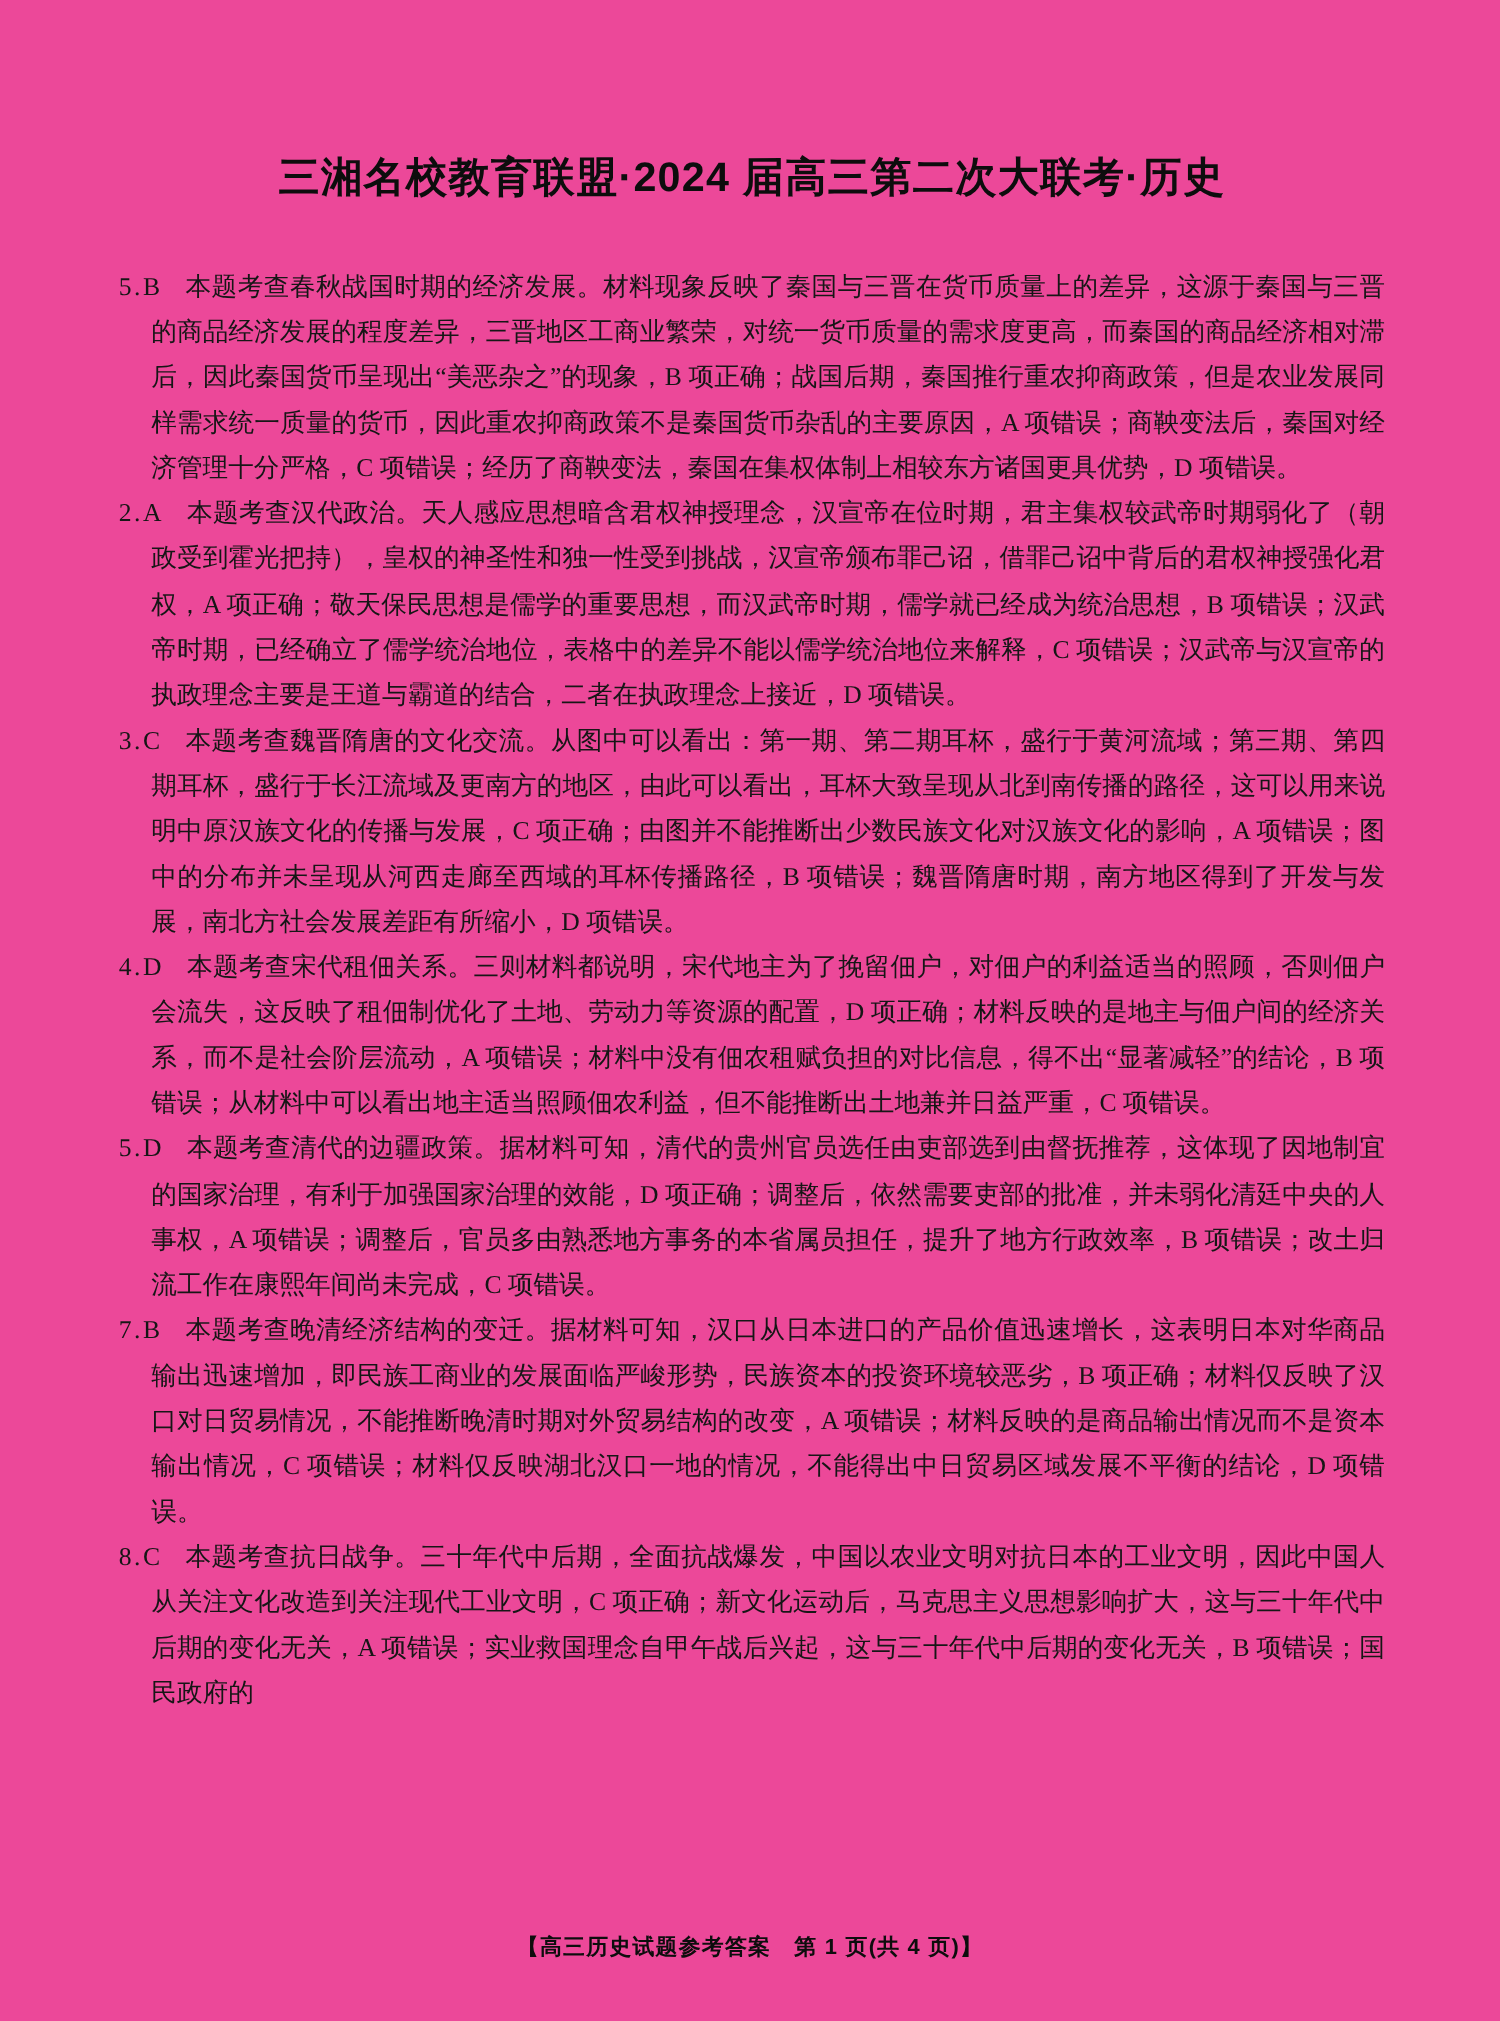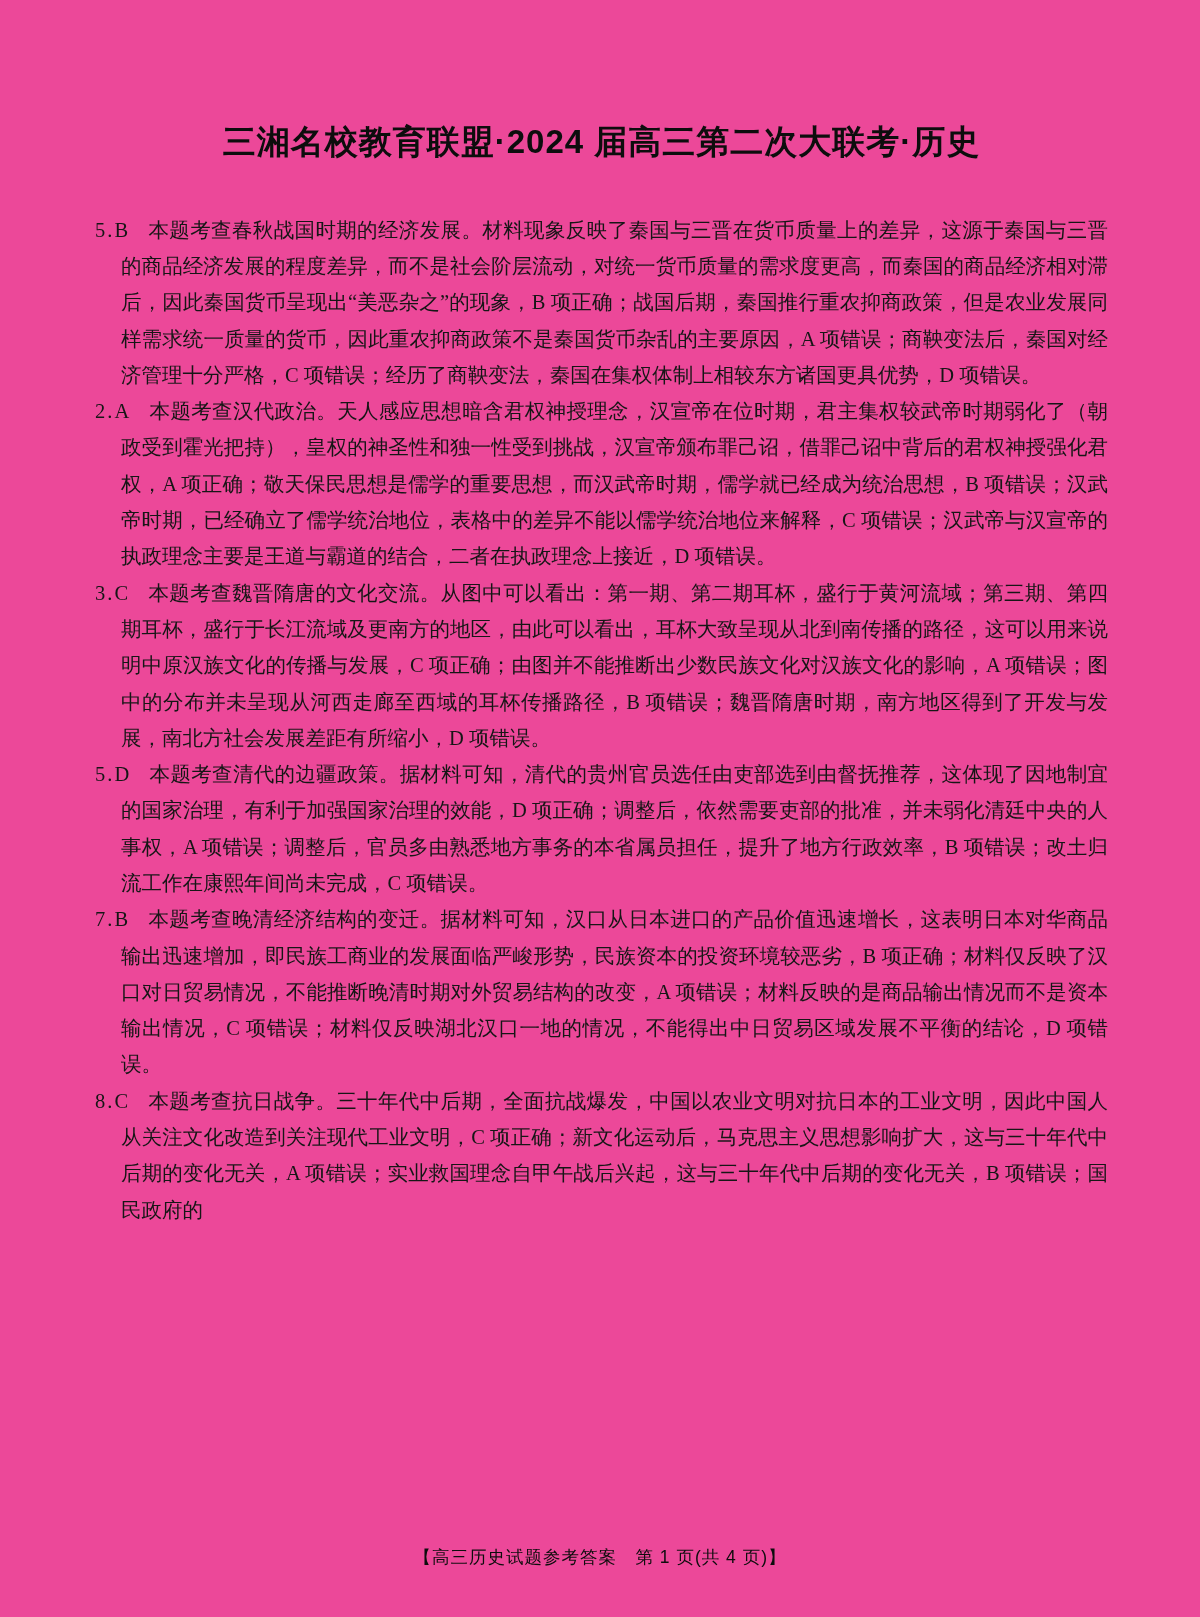--- a/index.html
+++ b/index.html
@@ -58,49 +58,52 @@
     padding-right: 18px;
     white-space: nowrap;
   }
   .page-footer {
     position: absolute;
     left: 0;
     right: 0;
     bottom: 48px;
     text-align: center;
     font-family: "Liberation Sans", "DejaVu Sans", sans-serif;
-    font-weight: 400;
+    font-weight: 700;
     font-size: 17.5px;
     color: #0d0d0d;
     letter-spacing: 1px;
   }
 </style>
 </head>
 <body>
 
 <div class="page">
 
   <header class="doc-header">
     <h1 class="doc-title">三湘名校教育联盟·2024 届高三第二次大联考·历史</h1>
   </header>
 
   <main class="answers">
 
     <div class="answer-item">
-      <span class="answer-label">5.B</span><span>本题考查春秋战国时期的经济发展。材料现象反映了秦国与三晋在货币质量上的差异，这源于秦国与三晋的商品经济发展的程度差异，而不是社会阶层流动，对统一货币质量的需求度更高，而秦国的商品经济相对滞后，因此秦国货币呈现出“美恶杂之”的现象，B 项正确；战国后期，秦国推行重农抑商政策，但是农业发展同样需求统一质量的货币，因此重农抑商政策不是秦国货币杂乱的主要原因，A 项错误；商鞅变法后，秦国对经济管理十分严格，C 项错误；经历了商鞅变法，秦国在集权体制上相较东方诸国更具优势，D 项错误。</span>
+      <span class="answer-label">5.B</span><span>本题考查春秋战国时期的经济发展。材料现象反映了秦国与三晋在货币质量上的差异，这源于秦国与三晋的商品经济发展的程度差异，三晋地区工商业繁荣，对统一货币质量的需求度更高，而秦国的商品经济相对滞后，因此秦国货币呈现出“美恶杂之”的现象，B 项正确；战国后期，秦国推行重农抑商政策，但是农业发展同样需求统一质量的货币，因此重农抑商政策不是秦国货币杂乱的主要原因，A 项错误；商鞅变法后，秦国对经济管理十分严格，C 项错误；经历了商鞅变法，秦国在集权体制上相较东方诸国更具优势，D 项错误。</span>
     </div>
 
     <div class="answer-item">
       <span class="answer-label">2.A</span><span>本题考查汉代政治。天人感应思想暗含君权神授理念，汉宣帝在位时期，君主集权较武帝时期弱化了（朝政受到霍光把持），皇权的神圣性和独一性受到挑战，汉宣帝颁布罪己诏，借罪己诏中背后的君权神授强化君权，A 项正确；敬天保民思想是儒学的重要思想，而汉武帝时期，儒学就已经成为统治思想，B 项错误；汉武帝时期，已经确立了儒学统治地位，表格中的差异不能以儒学统治地位来解释，C 项错误；汉武帝与汉宣帝的执政理念主要是王道与霸道的结合，二者在执政理念上接近，D 项错误。</span>
     </div>
 
     <div class="answer-item">
       <span class="answer-label">3.C</span><span>本题考查魏晋隋唐的文化交流。从图中可以看出：第一期、第二期耳杯，盛行于黄河流域；第三期、第四期耳杯，盛行于长江流域及更南方的地区，由此可以看出，耳杯大致呈现从北到南传播的路径，这可以用来说明中原汉族文化的传播与发展，C 项正确；由图并不能推断出少数民族文化对汉族文化的影响，A 项错误；图中的分布并未呈现从河西走廊至西域的耳杯传播路径，B 项错误；魏晋隋唐时期，南方地区得到了开发与发展，南北方社会发展差距有所缩小，D 项错误。</span>
     </div>
 
+    <div class="answer-item">
+      <span class="answer-label">4.D</span><span>本题考查宋代租佃关系。三则材料都说明，宋代地主为了挽留佃户，对佃户的利益适当的照顾，否则佃户会流失，这反映了租佃制优化了土地、劳动力等资源的配置，D 项正确；材料反映的是地主与佃户间的经济关系，而不是社会阶层流动，A 项错误；材料中没有佃农租赋负担的对比信息，得不出“显著减轻”的结论，B 项错误；从材料中可以看出地主适当照顾佃农利益，但不能推断出土地兼并日益严重，C 项错误。</span>
+    </div>
 
     <div class="answer-item">
       <span class="answer-label">5.D</span><span>本题考查清代的边疆政策。据材料可知，清代的贵州官员选任由吏部选到由督抚推荐，这体现了因地制宜的国家治理，有利于加强国家治理的效能，D 项正确；调整后，依然需要吏部的批准，并未弱化清廷中央的人事权，A 项错误；调整后，官员多由熟悉地方事务的本省属员担任，提升了地方行政效率，B 项错误；改土归流工作在康熙年间尚未完成，C 项错误。</span>
     </div>
 
 
     <div class="answer-item">
       <span class="answer-label">7.B</span><span>本题考查晚清经济结构的变迁。据材料可知，汉口从日本进口的产品价值迅速增长，这表明日本对华商品输出迅速增加，即民族工商业的发展面临严峻形势，民族资本的投资环境较恶劣，B 项正确；材料仅反映了汉口对日贸易情况，不能推断晚清时期对外贸易结构的改变，A 项错误；材料反映的是商品输出情况而不是资本输出情况，C 项错误；材料仅反映湖北汉口一地的情况，不能得出中日贸易区域发展不平衡的结论，D 项错误。</span>
     </div>
 

